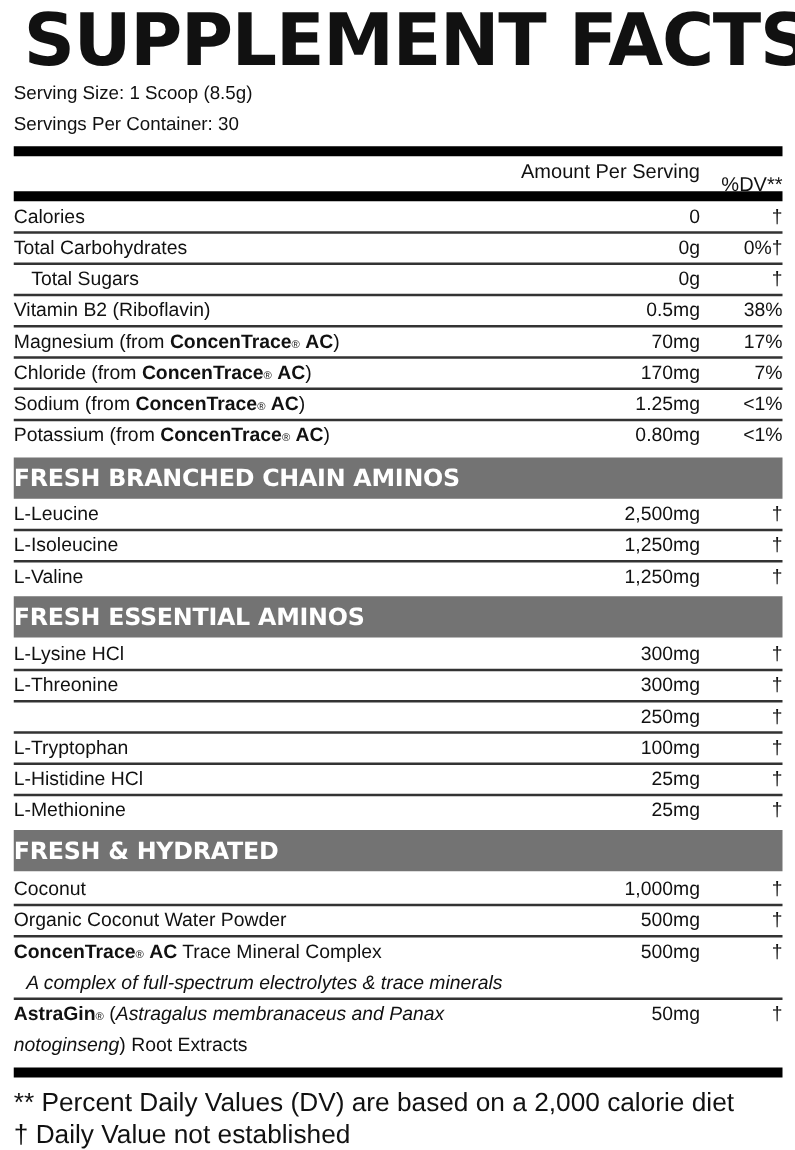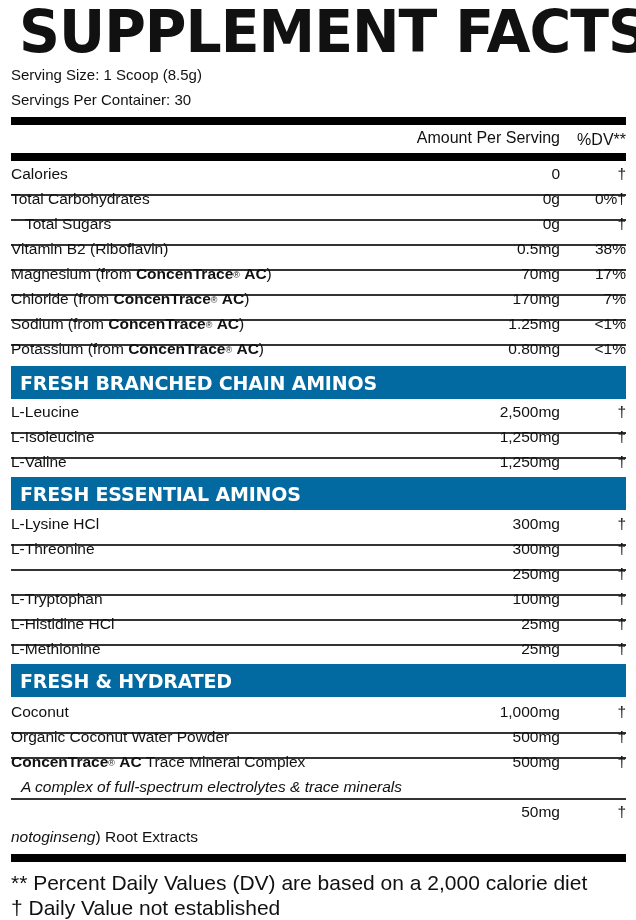--- a/index.html
+++ b/index.html
@@ -6,33 +6,33 @@
   body { width:636px; height:920px; position:relative; overflow:hidden;
          font-family:"Liberation Sans", sans-serif; color:#111; }
   .label { position:absolute; left:11px; width:615px; top:0; }
   .title { position:absolute; left:8px; top:-2px; font-family:"DejaVu Sans", sans-serif;
            font-weight:bold; font-size:58px; letter-spacing:-1px; line-height:68px;
            transform:scaleX(0.98); transform-origin:left; white-space:nowrap; }
   .serv { position:absolute; left:11px; font-size:15px; line-height:20px; }
   .bar { position:absolute; left:11px; width:615px; background:#000; }
   .hdr-row { position:absolute; left:11px; width:615px; top:127px; height:24px; font-size:16px; }
   .hdr-row .amt { position:absolute; right:66px; top:2px; }
-  .hdr-row .dv { position:absolute; right:0; top:4px; }
-  .row { position:absolute; left:11px; width:615px; height:34px; border-bottom:2px solid #333;
+  .hdr-row .dv { position:absolute; right:0; top:13px; }
+  .row { position:absolute; left:11px; width:615px; height:25px; border-bottom:2px solid #333;
          font-size:15.5px; line-height:24px; box-sizing:border-box; }
   .row.last { border-bottom:none; }
   .row .name { position:absolute; left:0; top:0; white-space:nowrap; }
   .row .name.indent { left:14px; }
   .row .amount { position:absolute; right:66px; top:0; white-space:nowrap; }
   .row .dv { position:absolute; right:0; top:0; white-space:nowrap; }
   .b { font-weight:bold;margin-top:36px; }
   .sup { font-size:9px; vertical-align:top; position:relative; top:1px; }
-  .sec { position:absolute; left:11px; width:615px; height:33px; background:#0369a1; color:#fff;
+  .sec { position:absolute; left:11px; width:615px; height:33px; background:#737373; color:#fff;
          font-family:"DejaVu Sans", sans-serif; font-weight:bold; font-size:19px; line-height:34px;
-         box-sizing:border-box; padding-left:9px; letter-spacing:-0.2px; }
+         box-sizing:border-box; letter-spacing:-0.2px; }
   .note { position:absolute; left:11px; font-size:21px; line-height:20px; white-space:nowrap; }
   .italic { font-style:italic; }
 </style>
 </head>
 <body>
 
 <div class="label">
 
 <div class="title">SUPPLEMENT FACTS</div>
 <div class="serv" style="left:0;top:65px">Serving Size: 1 Scoop (8.5g)</div>
@@ -146,20 +146,21 @@
   <span class="amount">500mg</span>
   <span class="dv">†</span>
 </div>
 <div class="row" style="top:750px;height:50px">
   <span class="name"><span class="b">ConcenTrace</span><span class="sup">®</span> <span class="b">AC</span><span> Trace Mineral Complex</span></span>
   <span class="amount">500mg</span>
   <span class="dv">†</span>
   <span class="name italic" style="left:10px;top:25px">A complex of full-spectrum electrolytes &amp; trace minerals</span>
 </div>
 <div class="row last" style="top:800px;height:50px">
+  <span class="name"><span class="b">AstraGin</span><span class="sup">®</span><span> (</span><span class="italic">Astragalus membranaceus and Panax</span></span>
   <span class="name" style="top:25px"><span class="italic">notoginseng</span><span>) Root Extracts</span></span>
   <span class="amount">50mg</span>
   <span class="dv">†</span>
 </div>
 
 <div class="bar" style="top:854px;height:8px"></div>
 
 <div class="note" style="top:873px">** Percent Daily Values (DV) are based on a 2,000 calorie diet</div>
 <div class="note" style="top:898px">† Daily Value not established</div>
 

